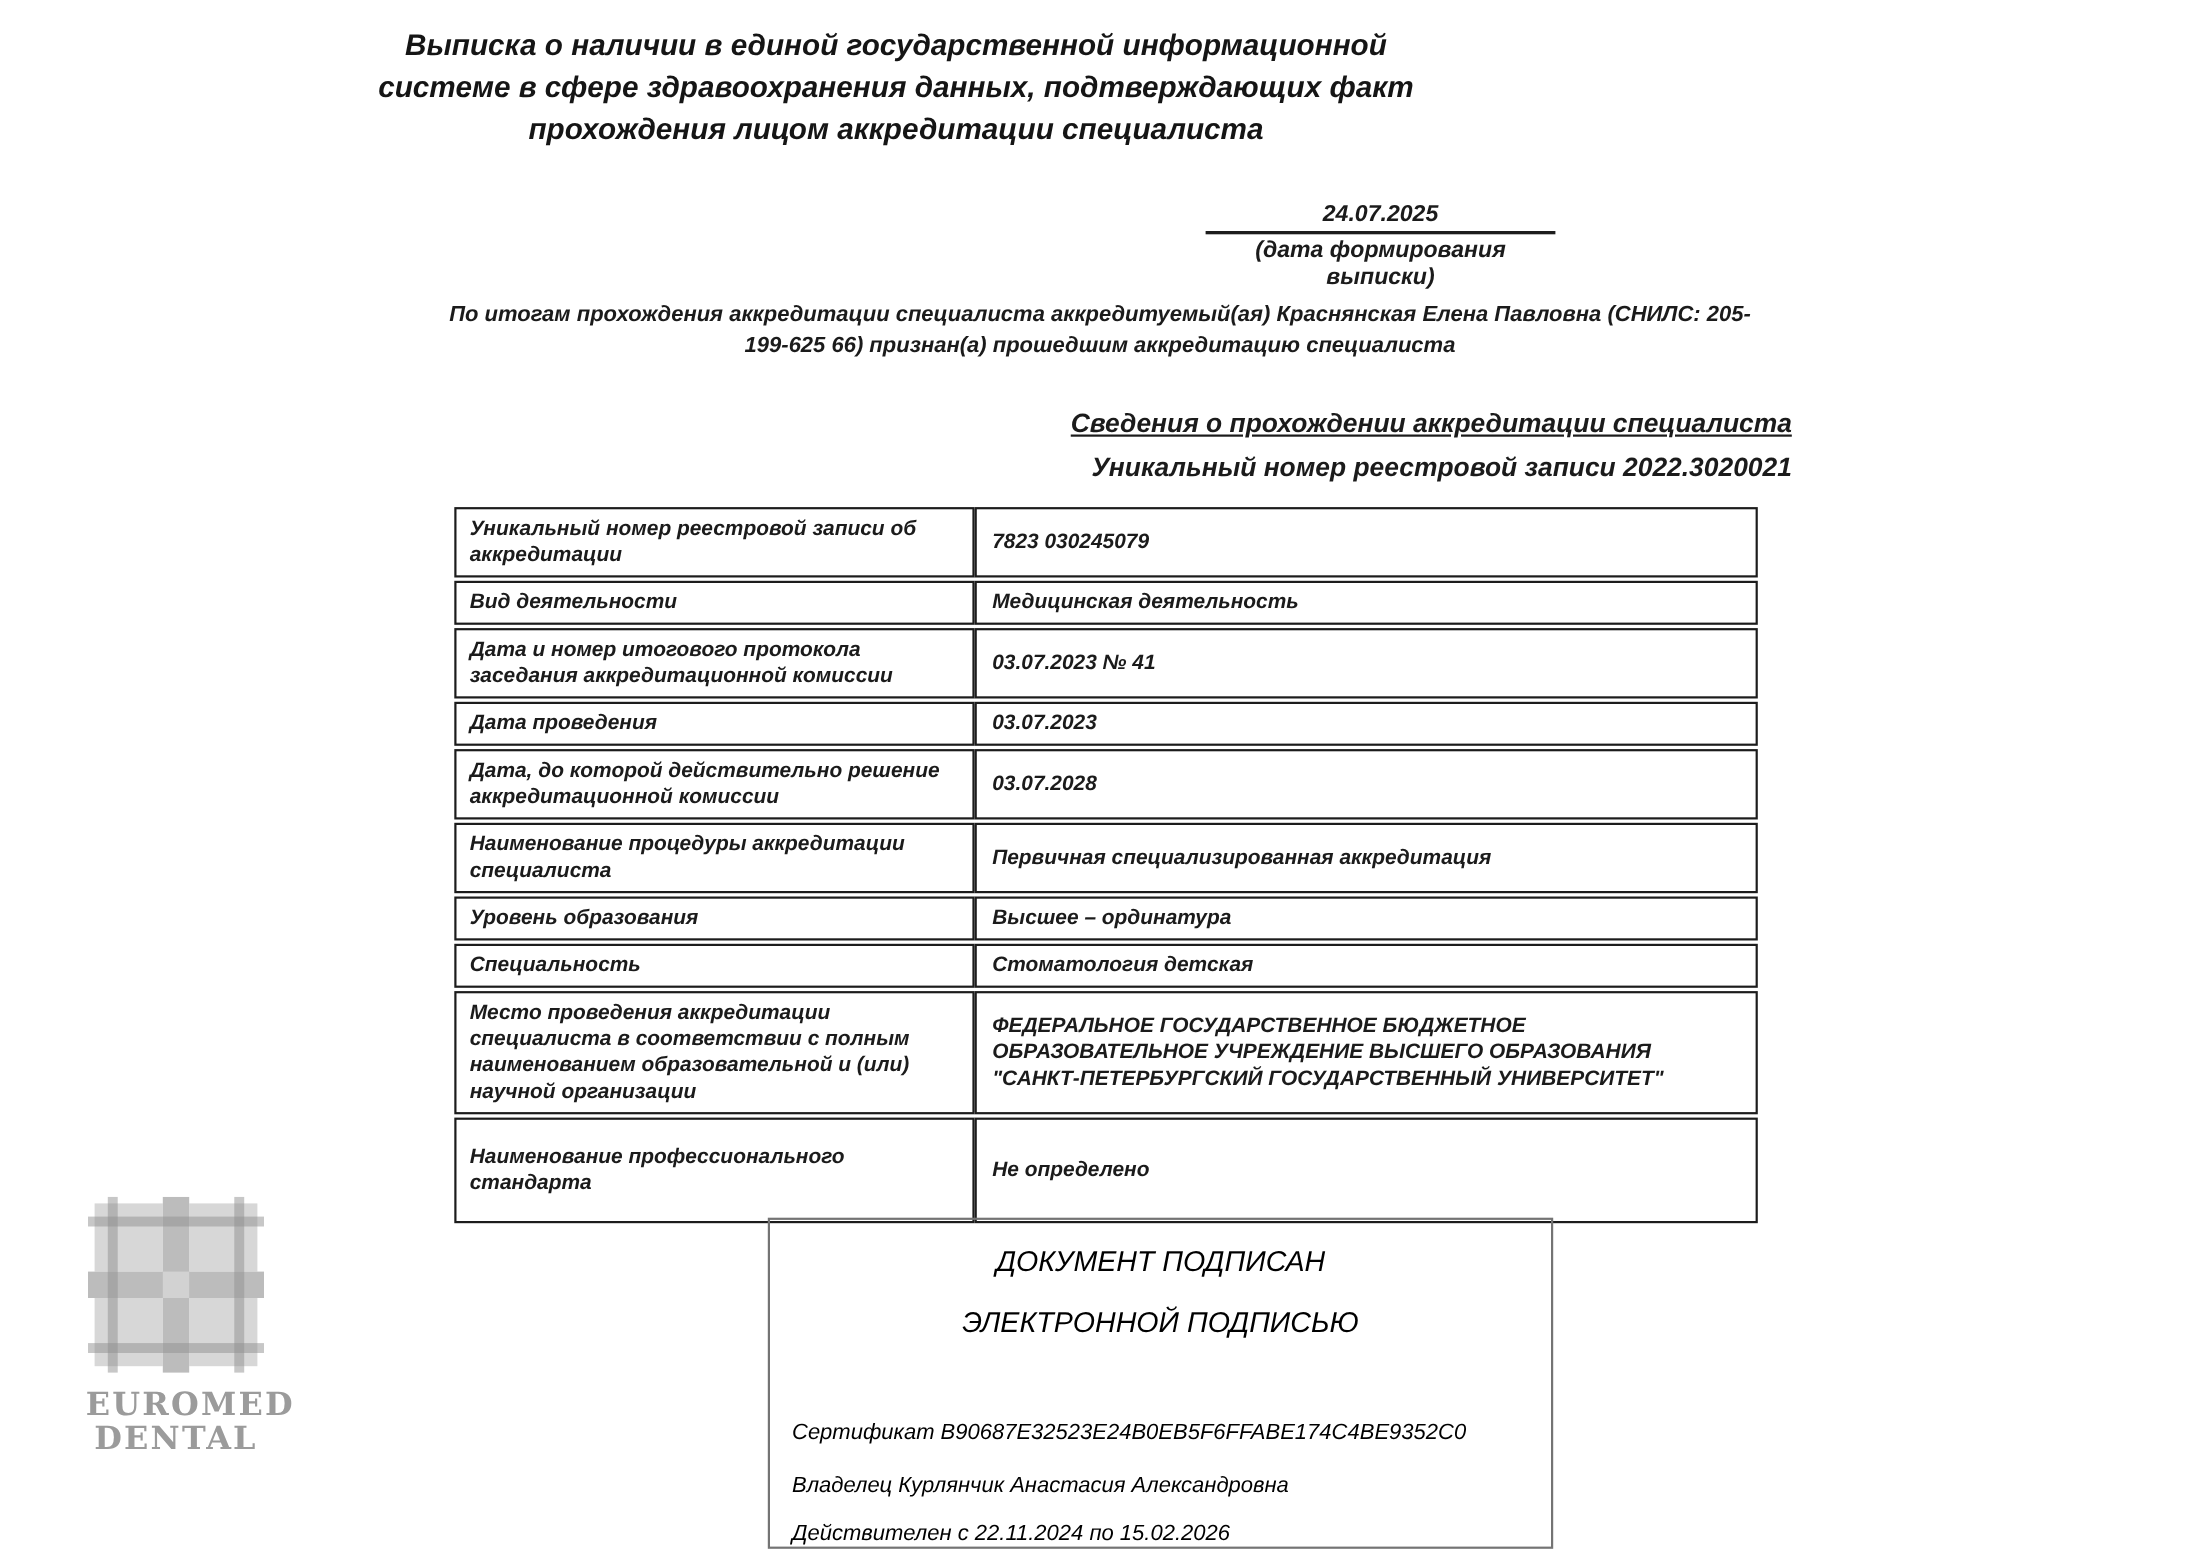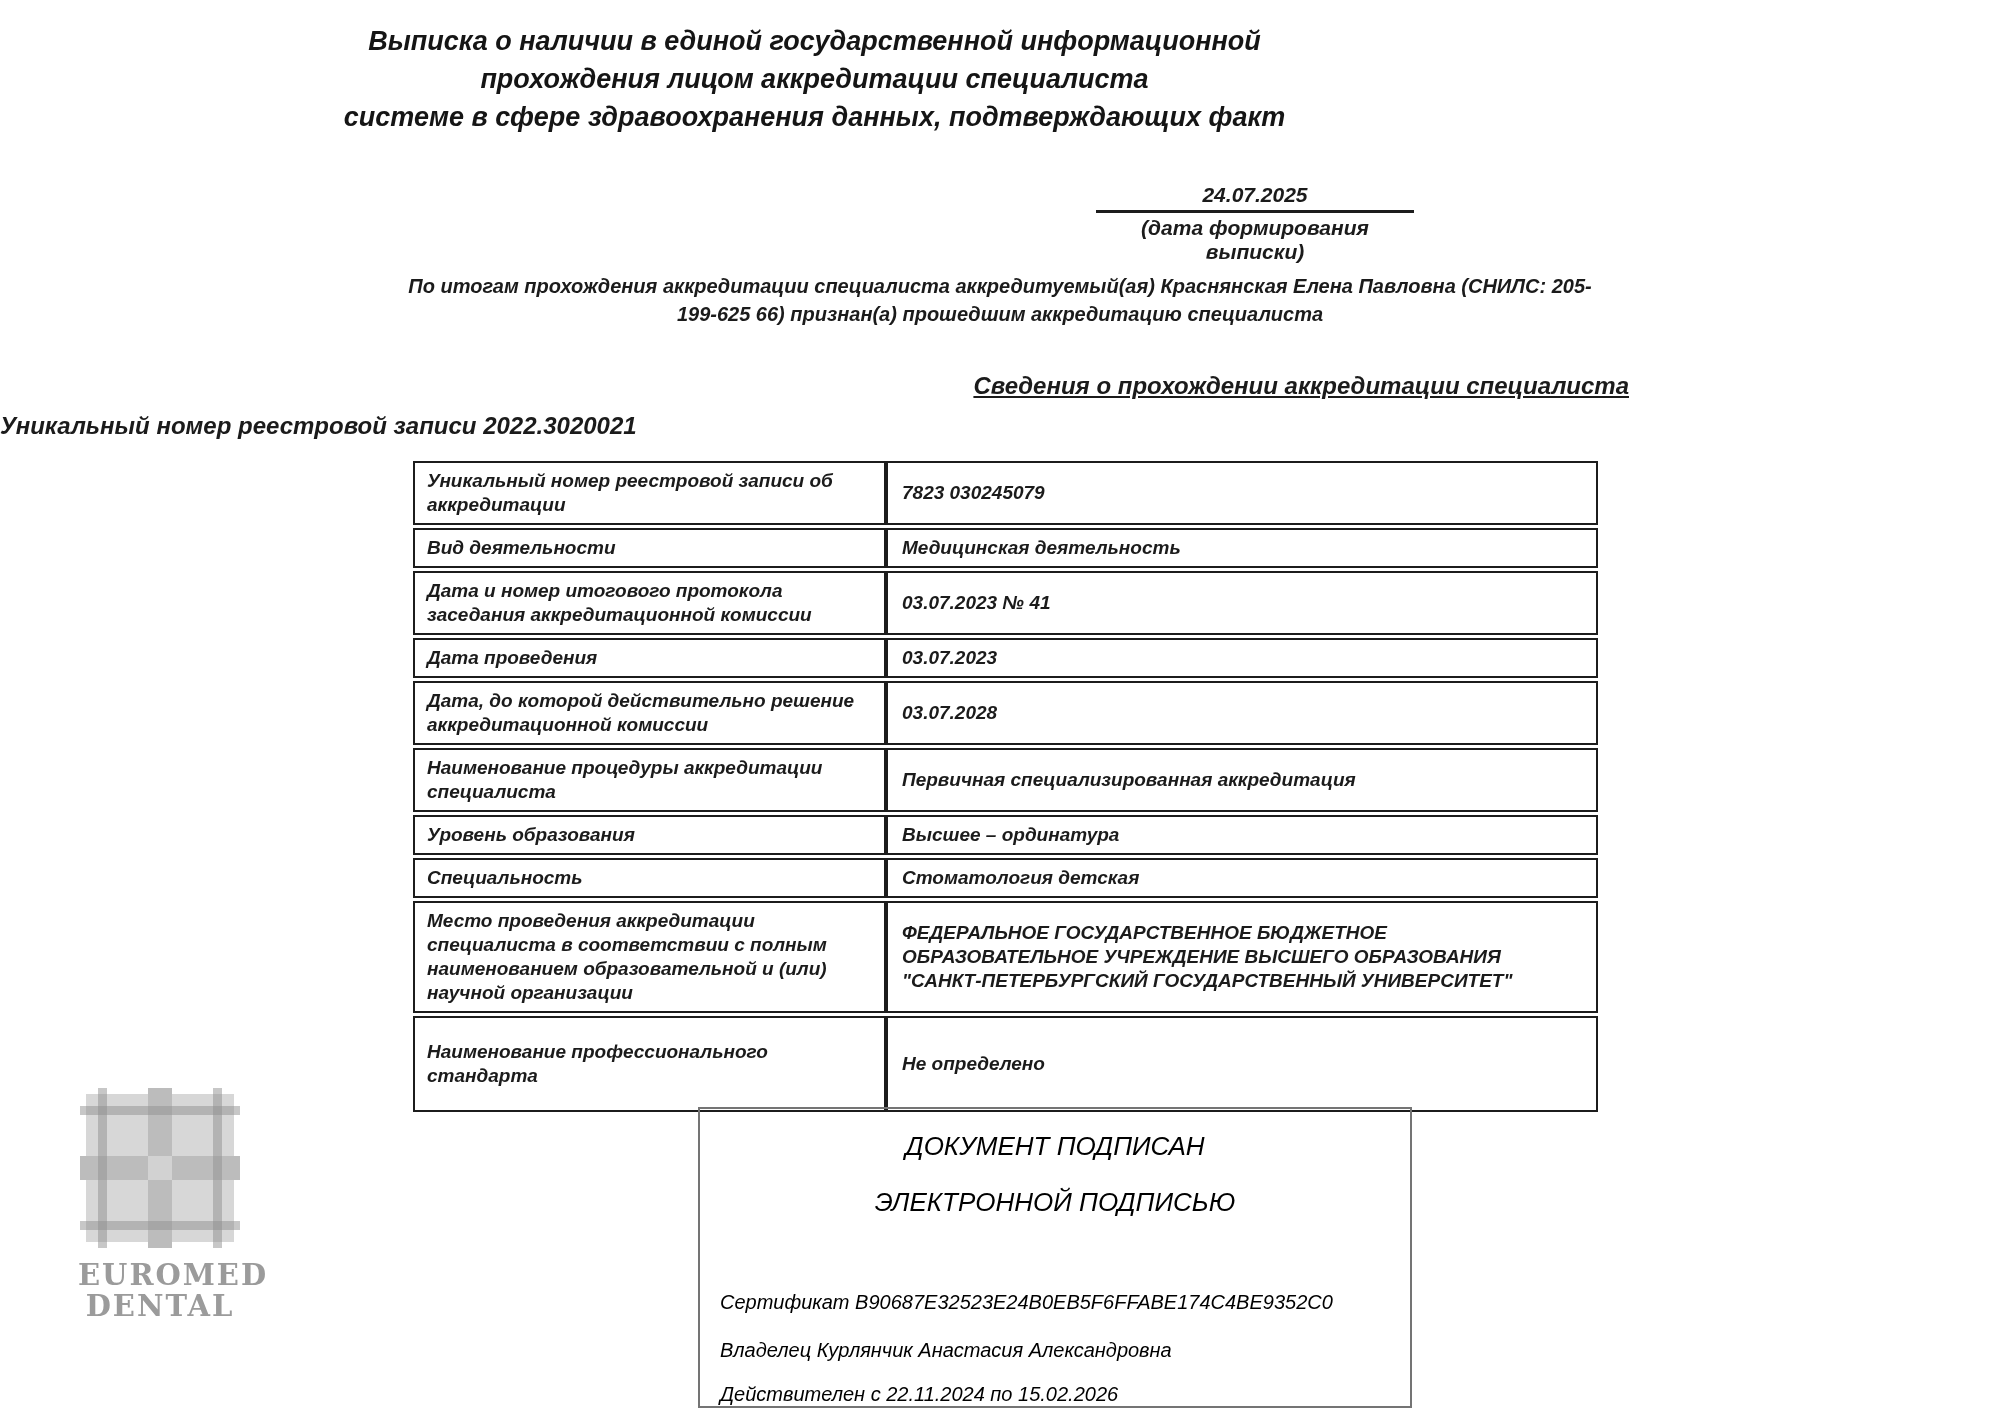--- a/index.html
+++ b/index.html
@@ -15,21 +15,21 @@
     font-weight:bold;font-style:italic;}
   .date-value{font-size:21px;padding-bottom:3px;border-bottom:3px solid #1d1d1d;}
   .date-caption{font-size:21px;margin-top:3px;}
   
   .intro{position:absolute;top:272px;left:408px;width:1184px;text-align:center;
     font-weight:bold;font-style:italic;font-size:20px;line-height:28px;}
   
   .section-heading{position:absolute;top:372px;left:0;width:100%;text-align:right;
     font-weight:bold;font-style:italic;font-size:24px;}
   .section-heading span{text-decoration:underline;}
-  .registry-line{position:absolute;top:412px;left:0;width:100%;text-align:left;
+  .registry-line{position:absolute;top:412px;left:0;width:100%;text-align:right;
     font-weight:bold;font-style:italic;font-size:24px;}
   
   .acc-table{position:absolute;top:458px;left:413px;width:1185px;
     border-collapse:separate;border-spacing:0 3px;table-layout:fixed;}
   .acc-table td{border:2px solid #1c1c1c;vertical-align:middle;box-sizing:border-box;
     font-weight:bold;font-style:italic;font-size:19px;line-height:24px;padding:6px 12px;}
   .acc-table td.c-label{width:473px;}
   .acc-table td.c-value{width:712px;padding-left:14px;}
   .acc-table tr:nth-child(1){height:60px;}
   .acc-table tr:nth-child(2){height:40px;}
@@ -54,22 +54,22 @@
   .logo-text{font-family:"DejaVu Serif",serif;font-weight:bold;color:#9b9b9b;
     font-size:29px;line-height:31px;letter-spacing:2px;margin-top:8px;}
 </style>
 </head>
 <body>
 
 <div class="page">
 
   <div class="doc-title">
     <div>Выписка о наличии в единой государственной информационной</div>
+    <div>системе в сфере здравоохранения данных, подтверждающих факт</div>
     <div>прохождения лицом аккредитации специалиста</div>
-    <div>системе в сфере здравоохранения данных, подтверждающих факт</div>
   </div>
 
   <div class="date-block">
     <div class="date-value">24.07.2025</div>
     <div class="date-caption">(дата формирования выписки)</div>
   </div>
 
   <div class="intro">По итогам прохождения аккредитации специалиста аккредитуемый(ая) Краснянская Елена Павловна (СНИЛС: 205-199-625 66) признан(а) прошедшим аккредитацию специалиста</div>
 
   <div class="section-heading">

